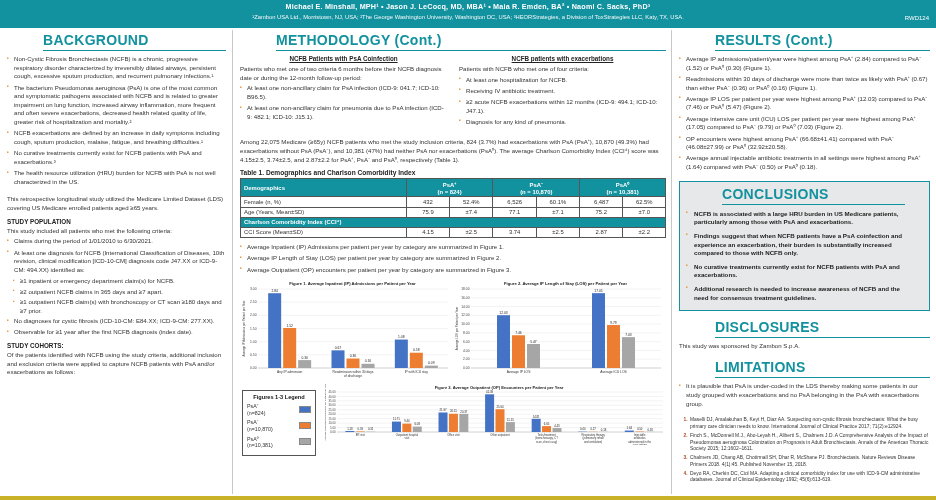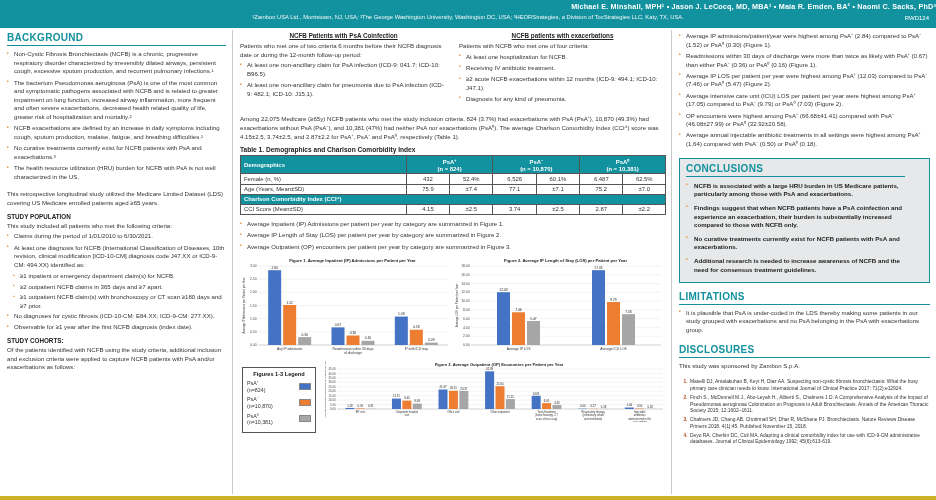--- a/index.html
+++ b/index.html
@@ -4,30 +4,30 @@
 <style>
   :root{
     --accent:#12919E; --bottom:#C9B227; --bullet:#E8953C;
     --blue:#4472C4; --orange:#ED7D31; --gray:#A6A6A6;
   }
   *{box-sizing:border-box;margin:0;padding:0;}
   html,body{width:936px;height:500px;}
   body{position:relative;background:#fff;font-family:"Liberation Sans",sans-serif;color:#333;overflow:hidden;}
   
   .header{position:absolute;top:0;left:0;right:0;height:28px;background:var(--accent);color:#fff;text-align:center;}
-  .authors{font-size:7.2px;font-weight:bold;padding-top:2px;letter-spacing:.2px;text-align:right;}
+  .authors{font-size:7.2px;font-weight:bold;padding-top:2px;letter-spacing:.2px;}
   .affiliations{font-size:5.8px;margin-top:3px;opacity:.95;}
   .poster-id{position:absolute;right:7px;top:15px;font-size:6px;color:#fff;}
   
   .col-left{position:absolute;top:32px;left:7px;width:219px;}
   .col-mid{position:absolute;top:32px;left:240px;width:426px;}
   .col-right{position:absolute;top:32px;left:679px;width:251px;}
   .vdiv{position:absolute;top:30px;bottom:6px;width:1px;background:#c8c8c8;}
   .vdiv.d1{left:232px;} .vdiv.d2{left:671px;}
-  h2.section{color:var(--accent);font-size:10px;font-weight:bold;letter-spacing:.3px;border-bottom:1.4px solid var(--accent);padding-bottom:2px;margin-bottom:4px;}
+  h2.section{color:var(--accent);font-size:14px;font-weight:bold;letter-spacing:.3px;border-bottom:1.4px solid var(--accent);padding-bottom:2px;margin-bottom:4px;margin-left:36px;}
   .sec-block{margin-bottom:9px;}
   .txt{font-size:6.1px;line-height:1.42;}
   .subhead{font-size:6.3px;font-weight:bold;color:#222;margin:5px 0 2px 0;}
   ul.bullets{list-style:none;}
   li.b{position:relative;padding-left:7px;margin-bottom:2.6px;font-size:6.1px;line-height:1.42;}
   li.b::before{content:"▪";position:absolute;left:0;top:-0.5px;color:var(--bullet);font-size:5.5px;}
   ul.subbullets{list-style:none;margin:1px 0 2px 6px;}
   li.sb{position:relative;padding-left:7px;margin-bottom:2px;font-size:6.1px;line-height:1.4;}
   li.sb::before{content:"▪";position:absolute;left:0;top:-0.5px;color:var(--bullet);font-size:5px;}
   
@@ -104,20 +104,21 @@
       <li class="b">No diagnoses for cystic fibrosis (ICD-10-CM: E84.XX; ICD-9-CM: 277.XX).</li>
       <li class="b">Observable for ≥1 year after the first NCFB diagnosis (index date).</li>
     </ul>
     <div class="subhead">STUDY COHORTS:</div>
     <p class="txt">Of the patients identified with NCFB using the study criteria, additional inclusion and exclusion criteria were applied to capture NCFB patients with PsA and/or exacerbations as follows:</p>
   </div>
 </div>
 
 <div class="col-mid">
   <div class="sec-block">
+    <h2 class="section">METHODOLOGY (Cont.)</h2>
     <div class="two-col">
       <div class="panel">
         <div class="panel-title">NCFB Patients with PsA Coinfection</div>
         <p class="txt">Patients who met one of two criteria 6 months before their NCFB diagnosis date or during the 12-month follow-up period:</p>
         <ul class="bullets" style="margin-top:2px;">
           <li class="b">At least one non-ancillary claim for PsA infection (ICD-9: 041.7; ICD-10: B96.5).</li>
           <li class="b">At least one non-ancillary claim for pneumonia due to PsA infection (ICD-9: 482.1; ICD-10: J15.1).</li>
         </ul>
       </div>
       <div class="panel">
@@ -377,20 +378,21 @@
         <text x="317.7142857142857" y="55.3" font-size="2.7" text-anchor="middle" fill="#333" font-family="&quot;Liberation Sans&quot;, sans-serif">antibiotics</text>
         <text x="317.7142857142857" y="58.8" font-size="2.7" text-anchor="middle" fill="#333" font-family="&quot;Liberation Sans&quot;, sans-serif">administered in the</text>
         <text x="317.7142857142857" y="62.3" font-size="2.7" text-anchor="middle" fill="#333" font-family="&quot;Liberation Sans&quot;, sans-serif">care setting</text>
         <text font-size="2.5" text-anchor="middle" fill="#444" transform="translate(3.8,28) rotate(-90)" font-family="&quot;Liberation Sans&quot;, sans-serif">Average Outpatient Encounters per Patient per Year</text>
       </svg>
   </div>
 </div>
 
 <div class="col-right">
   <div class="sec-block">
+    <h2 class="section">RESULTS (Cont.)</h2>
     <ul class="bullets">
       <li class="b">Average IP admissions/patient/year were highest among PsA⁺ (2.84) compared to PsA⁻ (1.52) or PsA⁰ (0.30) (Figure 1).</li>
       <li class="b">Readmissions within 30 days of discharge were more than twice as likely with PsA⁺ (0.67) than either PsA⁻ (0.36) or PsA⁰ (0.16) (Figure 1).</li>
       <li class="b">Average IP LOS per patient per year were highest among PsA⁺ (12.03) compared to PsA⁻ (7.46) or PsA⁰ (5.47) (Figure 2).</li>
       <li class="b">Average intensive care unit (ICU) LOS per patient per year were highest among PsA⁺ (17.05) compared to PsA⁻ (9.79) or PsA⁰ (7.03) (Figure 2).</li>
       <li class="b">OP encounters were highest among PsA⁺ (66.68±41.41) compared with PsA⁻ (46.08±27.99) or PsA⁰ (32.92±20.58).</li>
       <li class="b">Average annual injectable antibiotic treatments in all settings were highest among PsA⁺ (1.64) compared with PsA⁻ (0.50) or PsA⁰ (0.18).</li>
     </ul>
   </div>
 
@@ -398,29 +400,29 @@
     <h2 class="section">CONCLUSIONS</h2>
     <ul class="bullets">
       <li class="cb">NCFB is associated with a large HRU burden in US Medicare patients, particularly among those with PsA and exacerbations.</li>
       <li class="cb">Findings suggest that when NCFB patients have a PsA coinfection and experience an exacerbation, their burden is substantially increased compared to those with NCFB only.</li>
       <li class="cb">No curative treatments currently exist for NCFB patients with PsA and exacerbations.</li>
       <li class="cb">Additional research is needed to increase awareness of NCFB and the need for consensus treatment guidelines.</li>
     </ul>
   </div>
 
   <div class="sec-block">
+    <h2 class="section">DISCLOSURES</h2>
+    <p class="txt">This study was sponsored by Zambon S.p.A.</p>
+  </div>
+
+  <div class="sec-block">
     <h2 class="section">LIMITATIONS</h2>
     <ul class="bullets">
       <li class="b">It is plausible that PsA is under-coded in the LDS thereby making some patients in our study grouped with exacerbations and no PsA belonging in the PsA with exacerbations group.</li>
     </ul>
-  </div>
-
-  <div class="sec-block">
-    <h2 class="section">DISCLOSURES</h2>
-    <p class="txt">This study was sponsored by Zambon S.p.A.</p>
   </div>
 
   <div class="sec-block">
     <ol class="refs">
       <li>Maselli DJ, Amalakuhan B, Keyt H, Diaz AA. Suspecting non-cystic fibrosis bronchiectasis: What the busy primary care clinician needs to know. International Journal of Clinical Practice 2017; 71(2):e12924.</li>
       <li>Finch S., McDonnell M.J., Abo-Leyah H., Aliberti S., Chalmers J.D. A Comprehensive Analysis of the Impact of Pseudomonas aeruginosa Colonization on Prognosis in Adult Bronchiectasis. Annals of the American Thoracic Society 2015; 12:1602–1611.</li>
       <li>Chalmers JD, Chang AB, Chotirmall SH, Dhar R, McShane PJ. Bronchiectasis. Nature Reviews Disease Primers 2018. 4(1):45. Published November 15, 2018.</li>
       <li>Deyo RA, Cherkin DC, Ciol MA. Adapting a clinical comorbidity index for use with ICD-9-CM administrative databases. Journal of Clinical Epidemiology 1992; 45(6):613-619.</li>
     </ol>
   </div>

